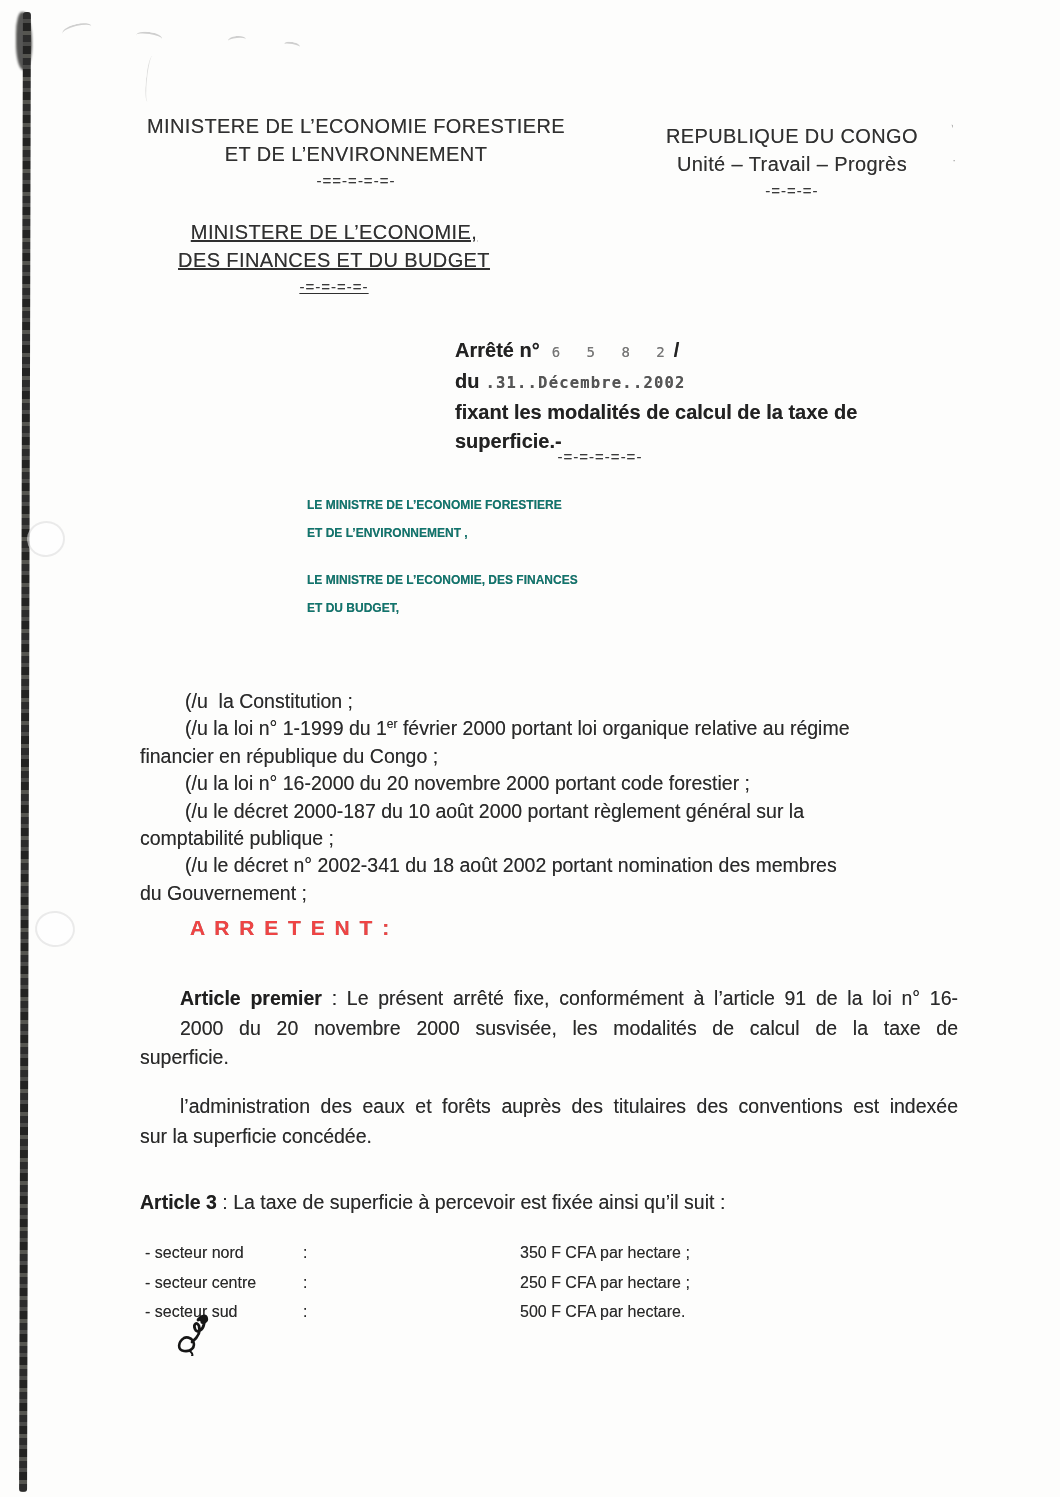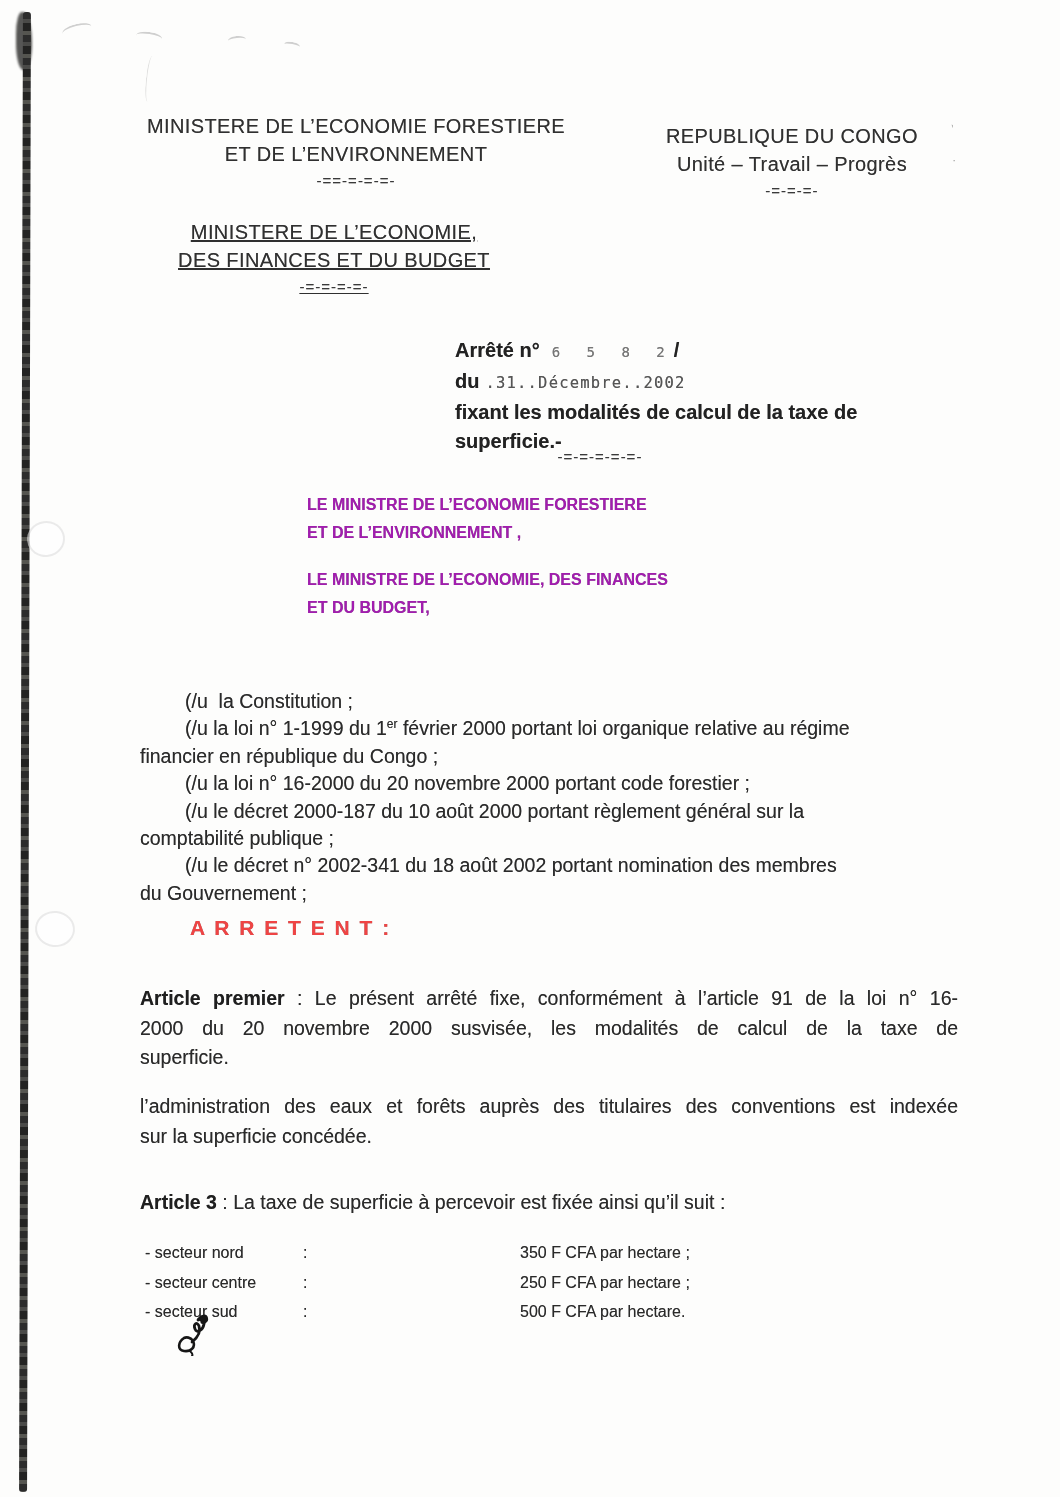--- a/index.html
+++ b/index.html
@@ -33,37 +33,37 @@
   .speck { position:absolute; color:rgba(80,80,80,.5); font-size:13px; }
   
   .hdr { position:absolute; text-align:center; font-size:20px; line-height:28px; letter-spacing:.4px; color:#303030; }
   .hdr-left1 { left:136px; top:112px; width:440px; }
   .hdr-right { left:650px; top:122px; width:284px;text-align:center; }
   .hdr-left2 { left:160px; top:218px; width:348px;text-decoration:underline; }
   .sep { font-size:15px; letter-spacing:1px; color:#3a3a3a; line-height:26px; }
   
   .subject { position:absolute; left:455px; top:336px; width:460px; font-weight:bold; font-size:20px; line-height:29px; color:#222; }
   .subject .num { font-family:"DejaVu Sans Mono","Liberation Mono",monospace; font-weight:400; color:#777; font-size:14px; letter-spacing:9px; margin-left:12px; }
-  .subject .date { font-family:"DejaVu Sans Mono","Liberation Mono",monospace; font-weight:400; color:#555; font-size:15.5px; letter-spacing:1.2px; margin-left:6px; }
+  .subject .date { font-family:"DejaVu Sans Mono","Liberation Mono",monospace; font-weight:700; color:#555; font-size:15.5px; letter-spacing:1.2px; margin-left:6px; }
   .sep-mid { position:absolute; left:190px; top:444px; width:820px; text-align:center; }
   
-  .minister { position:absolute; left:307px; width:560px; font-weight:bold; font-size:16px; line-height:28px; color:#a21caf; }
+  .minister { position:absolute; left:307px; width:560px; font-weight:bold; font-size:12px; line-height:28px; color:#0f766e; }
   .min1 { top:491px; }
   .min2 { top:566px; }
   
   .visas { position:absolute; left:140px; top:688px; width:822px; font-size:19.5px; line-height:27.4px; }
   .visa-line { white-space:pre-wrap; }
   .indent { text-indent:45px; }
   sup.er { font-size:12px; vertical-align:super; line-height:0; }
   
   .arretent { position:absolute; left:190px; top:916px; width:820px; text-align:left; font-weight:bold; font-size:21px; letter-spacing:2px; color:#ef4444; }
   
   .article { position:absolute; left:140px; width:818px; font-size:19.5px; line-height:29.5px; }
   .art1 { top:984px; } .art2 { top:1092px; } .art3 { top:1188px; }
-  .jline { text-align:justify; text-align-last:justify; }
+  .jline { text-align:justify; text-align-last:justify;margin-left:40px; }
   .article b { color:#1f1f1f; }
   
   .sectors { position:absolute; left:145px; top:1238px; width:700px; font-size:16px; line-height:29.5px; }
   .sector-row { position:relative; }
   .sector-label { display:inline-block; width:158px; }
   .sector-value { position:absolute; left:375px; top:0; }
   
   .paraph { position:absolute; left:170px; top:1304px; }
 </style>
 </head>

